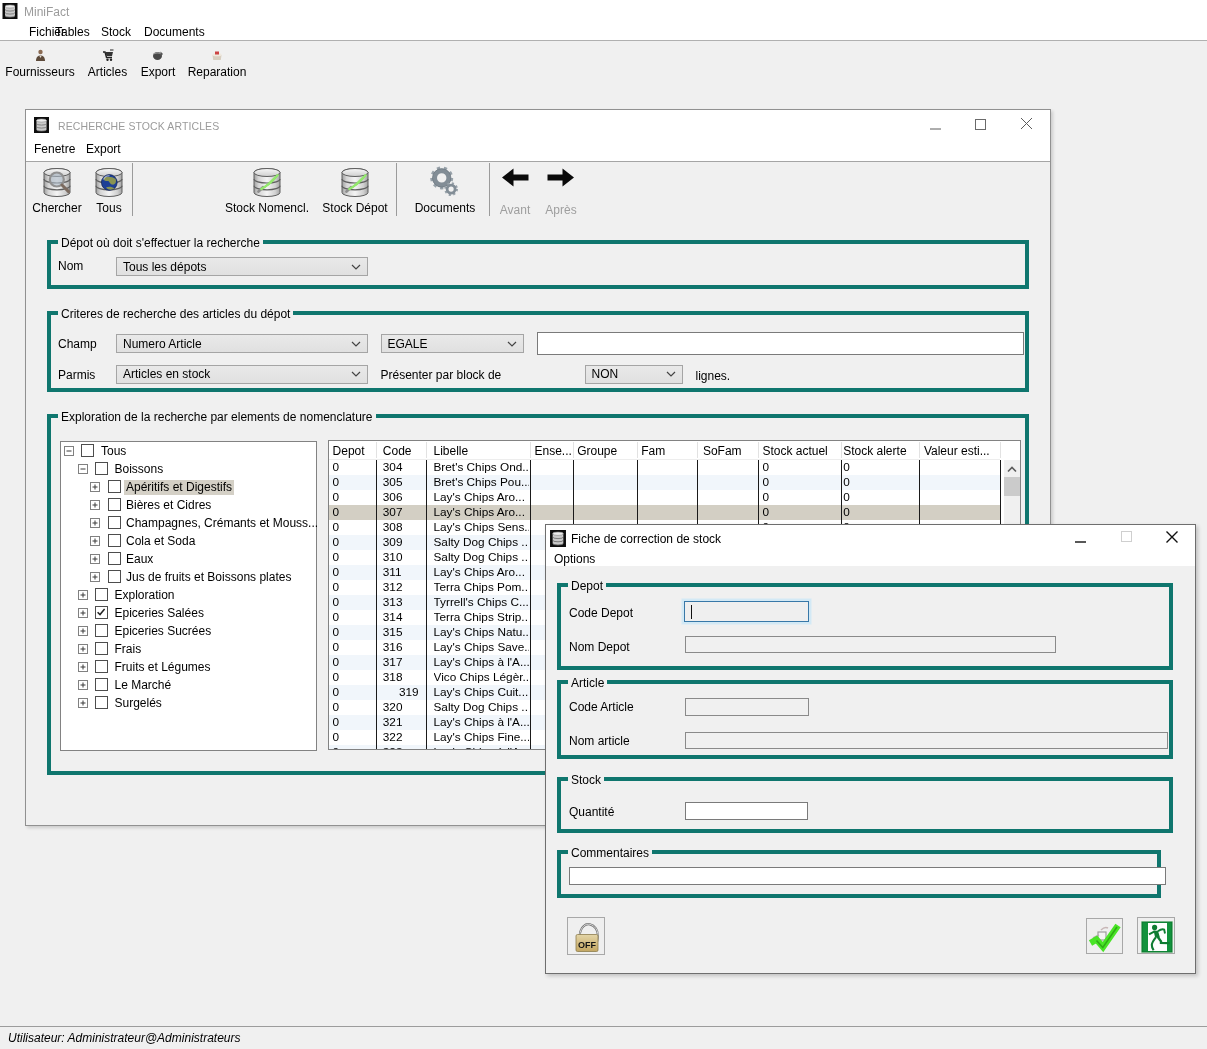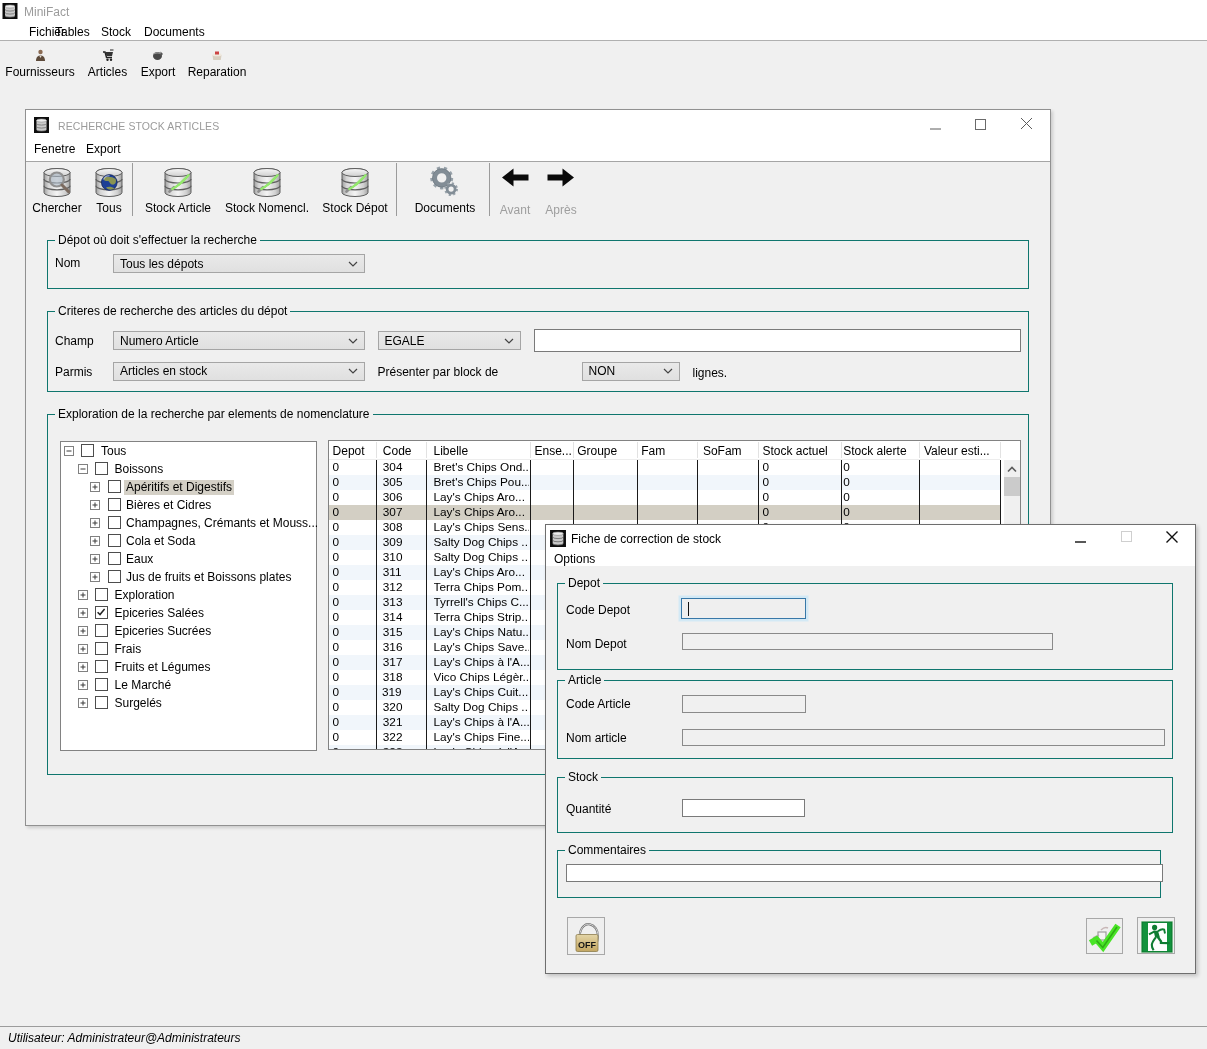--- a/index.html
+++ b/index.html
@@ -1,20 +1,20 @@
 <!DOCTYPE html>
 <html><head>
 <meta charset="utf-8">
 <style>
 * { margin:0; padding:0; box-sizing:border-box; }
 html,body { width:1207px; height:1049px; background:#f0f0f0; font-family:"Liberation Sans", sans-serif; font-size:12px; color:#000; overflow:hidden; }
 .abs { position:absolute; }
 .win { position:absolute; background:#f0f0f0; border:1px solid #919191; }
 .titlebar { position:absolute; left:0; top:0; right:0; background:#fff; }
-.gb { position:absolute; border:1px solid #0f766e;text-decoration:underline; }
+.gb { position:absolute; border:4px solid #0f766e;text-decoration:underline; }
 .gb > .gbl { position:absolute; top:-8px; left:7px; background:#f0f0f0; padding:0 3px; line-height:15px; }
 .combo { position:absolute; background:linear-gradient(#e9e9e9,#e0e0e0); border:1px solid #a5a5a5; }
 .combo span.t { position:absolute; left:6px; top:50%; transform:translateY(-50%); }
 .combo svg.ch { position:absolute; right:6px; top:50%; transform:translateY(-50%); }
 .txt { position:absolute; background:#fff; border:1px solid #7a7a7a; }
 .txtdis { position:absolute; background:#f0f0f0; border:1px solid #8a8a8a; }
 .lbl { position:absolute; white-space:nowrap; }
 .sep { position:absolute; width:1px; background:#9b9b9b; }
 .tbtn { position:absolute; text-align:center; }
 .tbtn .ic { display:inline-block; }
@@ -136,32 +136,20 @@
 <ellipse cx="16" cy="6.5" rx="13" ry="4" fill="url(#cylt)" stroke="#5f5f5f" stroke-width="1"></ellipse>
 <path d="M3 13 A13 4 0 0 0 29 13" fill="none" stroke="#5f5f5f" stroke-width="1.2"></path>
 <path d="M3 19.8 A13 4 0 0 0 29 19.8" fill="none" stroke="#5f5f5f" stroke-width="1.2"></path>
 <circle cx="16.3" cy="16.5" r="7.9" fill="#1e3f96" stroke="#10204a" stroke-width="0.7"></circle>
           <path d="M11.5 11.5 C14.5 10 19.5 10.5 22.5 13 C24 15.5 22 19.5 19 18.5 C16 17.5 17 14.5 14 15 C11 15.5 10.2 13.2 11.5 11.5 Z" fill="#8a9452"></path>
           <path d="M13 21.5 C15.5 20.3 19.5 20.8 21.3 22.5 C19.4 24.1 15.2 24.3 13 21.5 Z" fill="#8a9452"></path>
           <path d="M10.5 13.5 C11.5 11 14 9.6 16.5 9.6" stroke="rgba(255,255,255,0.5)" stroke-width="1.2" fill="none"></path>
         </svg></div>
 <div style="color:#000;">Tous</div>
     </div>
-<div class="tbtn" style="left:97px; top:56px; width:110px;">
-<div style="height:35px;"><svg class="ic" width="32" height="33" viewBox="0 0 32 33">
-<path d="M3 6.5 A13 4 0 0 1 29 6.5 V26.5 A13 4 0 0 1 3 26.5 Z" fill="url(#cylg)" stroke="#5f5f5f" stroke-width="1"></path>
-<ellipse cx="16" cy="6.5" rx="13" ry="4" fill="url(#cylt)" stroke="#5f5f5f" stroke-width="1"></ellipse>
-<path d="M3 13 A13 4 0 0 0 29 13" fill="none" stroke="#5f5f5f" stroke-width="1.2"></path>
-<path d="M3 19.8 A13 4 0 0 0 29 19.8" fill="none" stroke="#5f5f5f" stroke-width="1.2"></path>
-<path d="M7.5 25.5 L12 21.2" stroke="#8e8e8e" stroke-width="2.8" stroke-linecap="round"></path>
-          <path d="M9.8 23.6 C15.5 21.6 20.5 17.5 24.3 13.2 C25.8 11.4 26.9 9.7 27.5 8.2 C25.3 9.6 22.8 11.6 20.3 14 C16.6 17.6 12.8 21.2 9.8 23.6 Z" fill="#7edc52"></path>
-          <path d="M10.3 23 C15 20.5 20.5 15.8 26.5 9.2" stroke="#94e86e" stroke-width="2.4" fill="none" stroke-linecap="round"></path>
-        </svg></div>
-<div style="color:#000;">Stock Article</div>
-    </div>
 <div class="tbtn" style="left:186px; top:56px; width:110px;">
 <div style="height:35px;"><svg class="ic" width="32" height="33" viewBox="0 0 32 33">
 <path d="M3 6.5 A13 4 0 0 1 29 6.5 V26.5 A13 4 0 0 1 3 26.5 Z" fill="url(#cylg)" stroke="#5f5f5f" stroke-width="1"></path>
 <ellipse cx="16" cy="6.5" rx="13" ry="4" fill="url(#cylt)" stroke="#5f5f5f" stroke-width="1"></ellipse>
 <path d="M3 13 A13 4 0 0 0 29 13" fill="none" stroke="#5f5f5f" stroke-width="1.2"></path>
 <path d="M3 19.8 A13 4 0 0 0 29 19.8" fill="none" stroke="#5f5f5f" stroke-width="1.2"></path>
 <path d="M7.5 25.5 L12 21.2" stroke="#8e8e8e" stroke-width="2.8" stroke-linecap="round"></path>
           <path d="M9.8 23.6 C15.5 21.6 20.5 17.5 24.3 13.2 C25.8 11.4 26.9 9.7 27.5 8.2 C25.3 9.6 22.8 11.6 20.3 14 C16.6 17.6 12.8 21.2 9.8 23.6 Z" fill="#7edc52"></path>
           <path d="M10.3 23 C15 20.5 20.5 15.8 26.5 9.2" stroke="#94e86e" stroke-width="2.4" fill="none" stroke-linecap="round"></path>
         </svg></div>
@@ -500,21 +488,21 @@
 </div>
 <div class="row" style="top:228.5px; width:670.5px; background:#fff;">
 <div class="cell" style="left:3.6px; width:40px;">0</div>
 <div class="cell" style="left:53.8px; width:40px;">318</div>
 <div class="cell" style="left:104.5px; width:95.5px;">Vico Chips Légèr...</div>
 <div class="cell" style="left:433.4px; width:70px;">0</div>
 <div class="cell" style="left:514.2px; width:70px;">0</div>
 </div>
 <div class="row" style="top:243.5px; width:670.5px; background:#f1f6fb;">
 <div class="cell" style="left:3.6px; width:40px;">0</div>
-<div class="cell" style="left:53px; width:40px;">319</div>
+<div class="cell" style="left:70px; width:40px;">319</div>
 <div class="cell" style="left:104.5px; width:95.5px;">Lay's Chips Cuit...</div>
 <div class="cell" style="left:433.4px; width:70px;">0</div>
 <div class="cell" style="left:514.2px; width:70px;">0</div>
 </div>
 <div class="row" style="top:258.5px; width:670.5px; background:#fff;">
 <div class="cell" style="left:3.6px; width:40px;">0</div>
 <div class="cell" style="left:53.8px; width:40px;">320</div>
 <div class="cell" style="left:104.5px; width:95.5px;">Salty Dog Chips ...</div>
 <div class="cell" style="left:433.4px; width:70px;">0</div>
 <div class="cell" style="left:514.2px; width:70px;">0</div>

